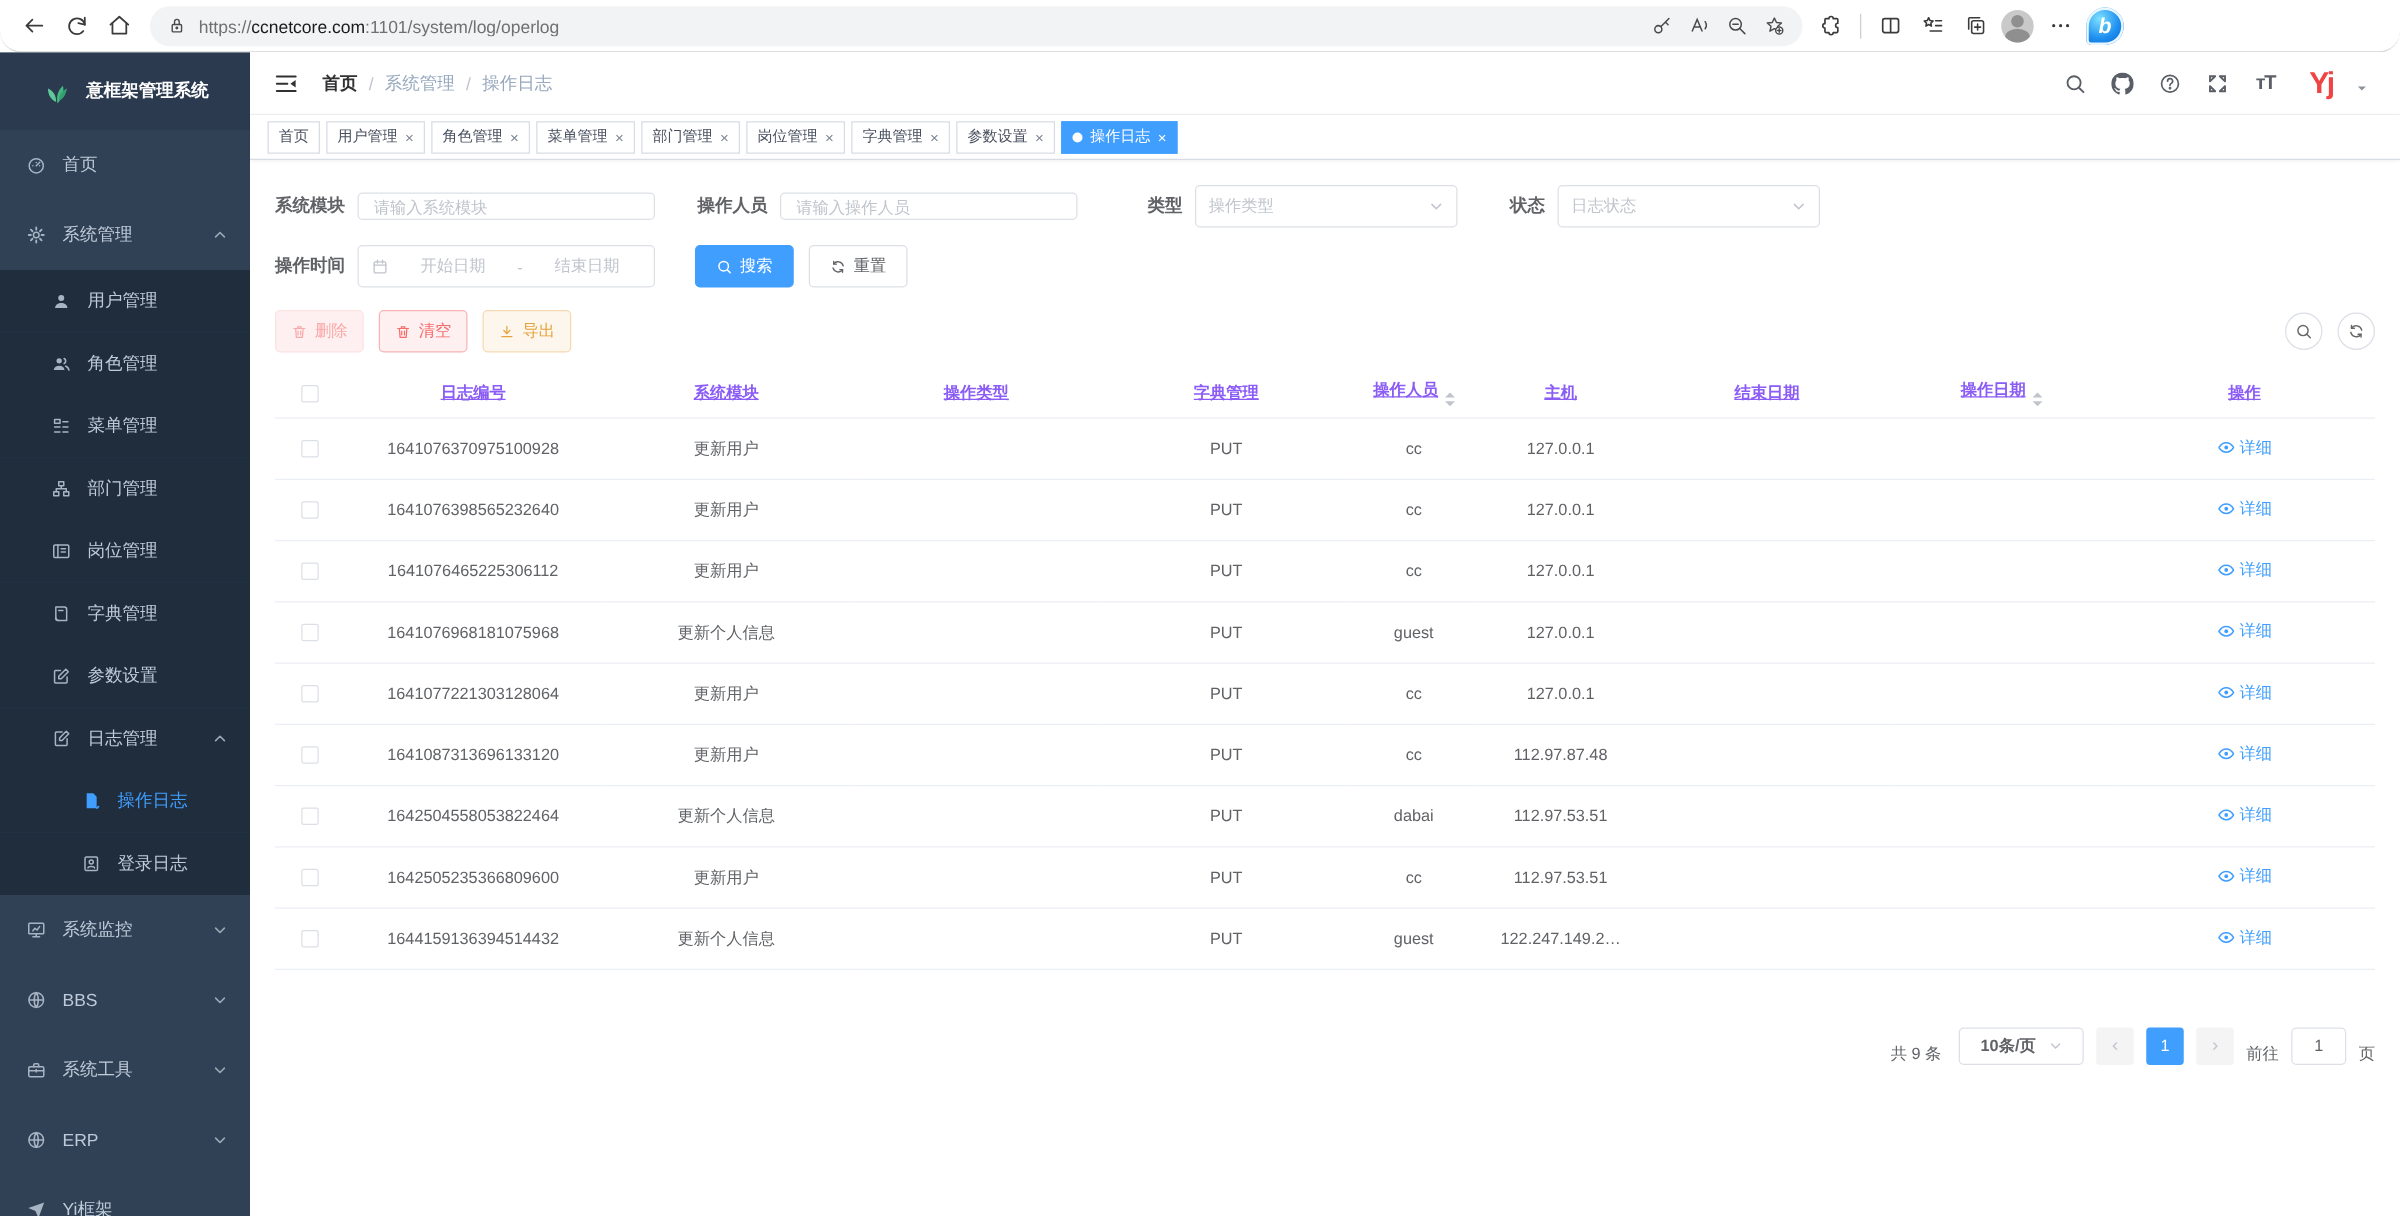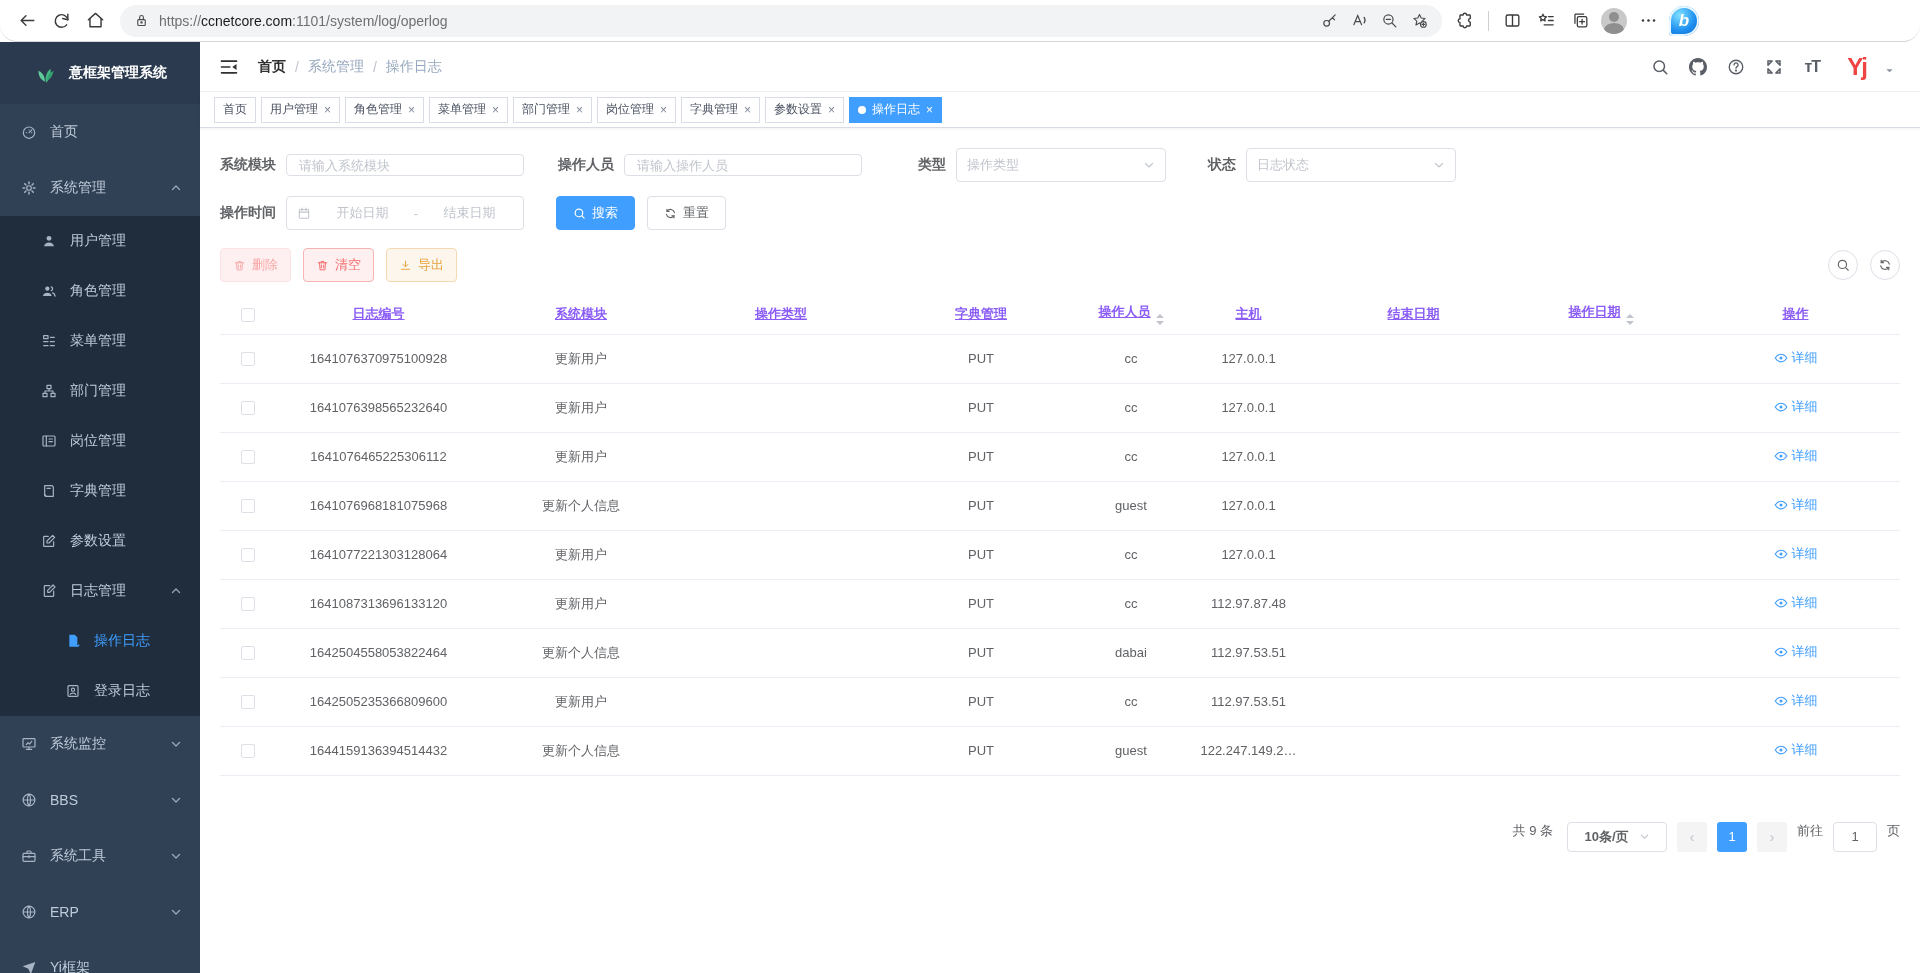--- a/index.html
+++ b/index.html
@@ -98,21 +98,21 @@
   tbody td { color:#606266; height:49px; border-bottom:1px solid #ebeef5; }
   .checkbox { display:inline-block; width:14px; height:14px; border:1px solid #dcdfe6; border-radius:2px; background:#fff; vertical-align:middle; cursor:pointer; }
   .sort-carets { display:inline-flex; flex-direction:column; margin-left:5px; vertical-align:-2px; }
   .sc { width:0; height:0; border:4px solid transparent; }
   .sc.up { border-bottom-color:#c0c4cc; border-top-width:0; margin-bottom:3px; }
   .sc.down { border-top-color:#c0c4cc; border-bottom-width:0; }
   .detail-link { color:#409eff; display:inline-flex; align-items:center; gap:4px; cursor:pointer; }
   .detail-link svg { width:14px; height:14px; }
 
   
-  .pagination { display:flex; align-items:flex-start; justify-content:flex-end; gap:10px; margin-top:46px; font-size:13px; color:#606266; }
+  .pagination { display:flex; align-items:flex-end; justify-content:flex-end; gap:10px; margin-top:46px; font-size:13px; color:#606266; }
   .pg-total { margin-right:4px; }
   .pg-size { width:100px; height:30px; border:1px solid #dcdfe6; border-radius:4px; display:flex; align-items:center; justify-content:center; gap:10px; color:#606266; cursor:pointer; background:#fff;font-weight:bold; }
   .pg-size svg { width:11px; height:11px; color:#c0c4cc; }
   .pg-btn { width:30px; height:30px; border:none; background:#f4f4f5; color:#c0c4cc; border-radius:3px; font-size:15px; display:flex; align-items:center; justify-content:center; cursor:pointer; }
   .pg-page { width:30px; height:30px; border:none; border-radius:3px; background:#409eff; color:#fff; font-size:13px; cursor:pointer; }
   .pg-goto-input { width:44px; height:30px; border:1px solid #dcdfe6; border-radius:4px; text-align:center; font-size:13px; color:#606266; font-family:inherit; }
 </style>
 </head>
 <body>
 

